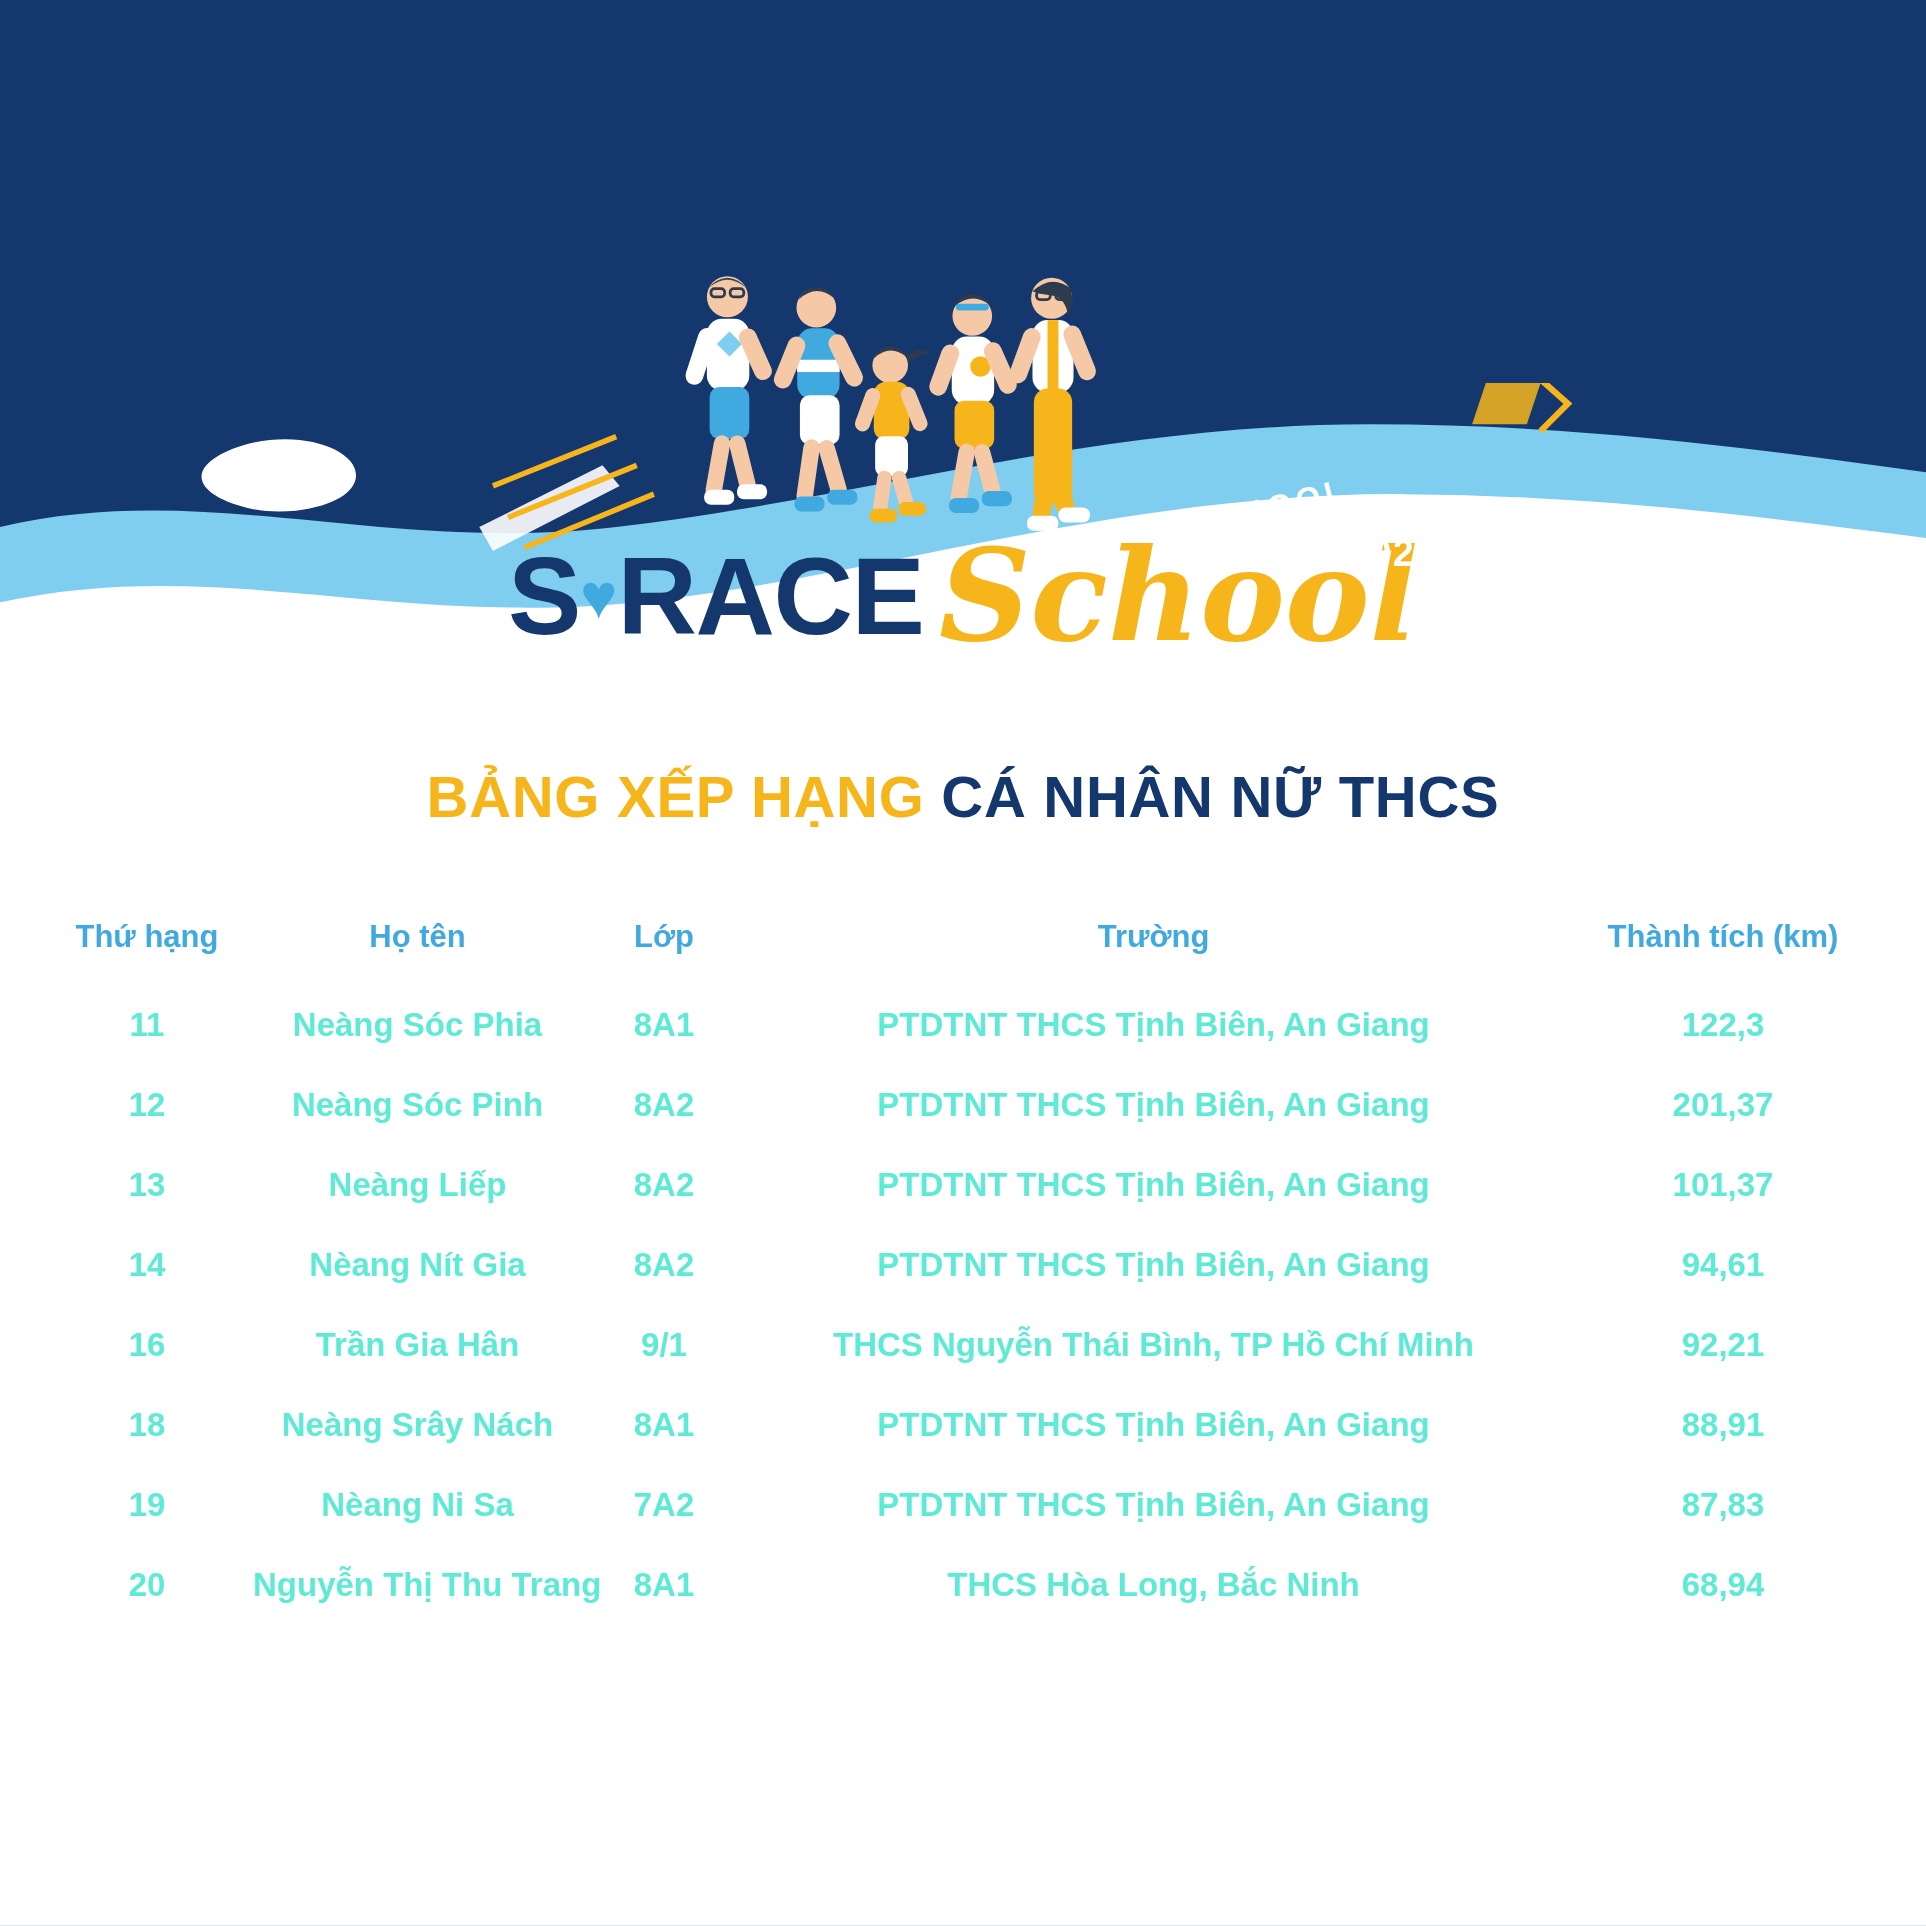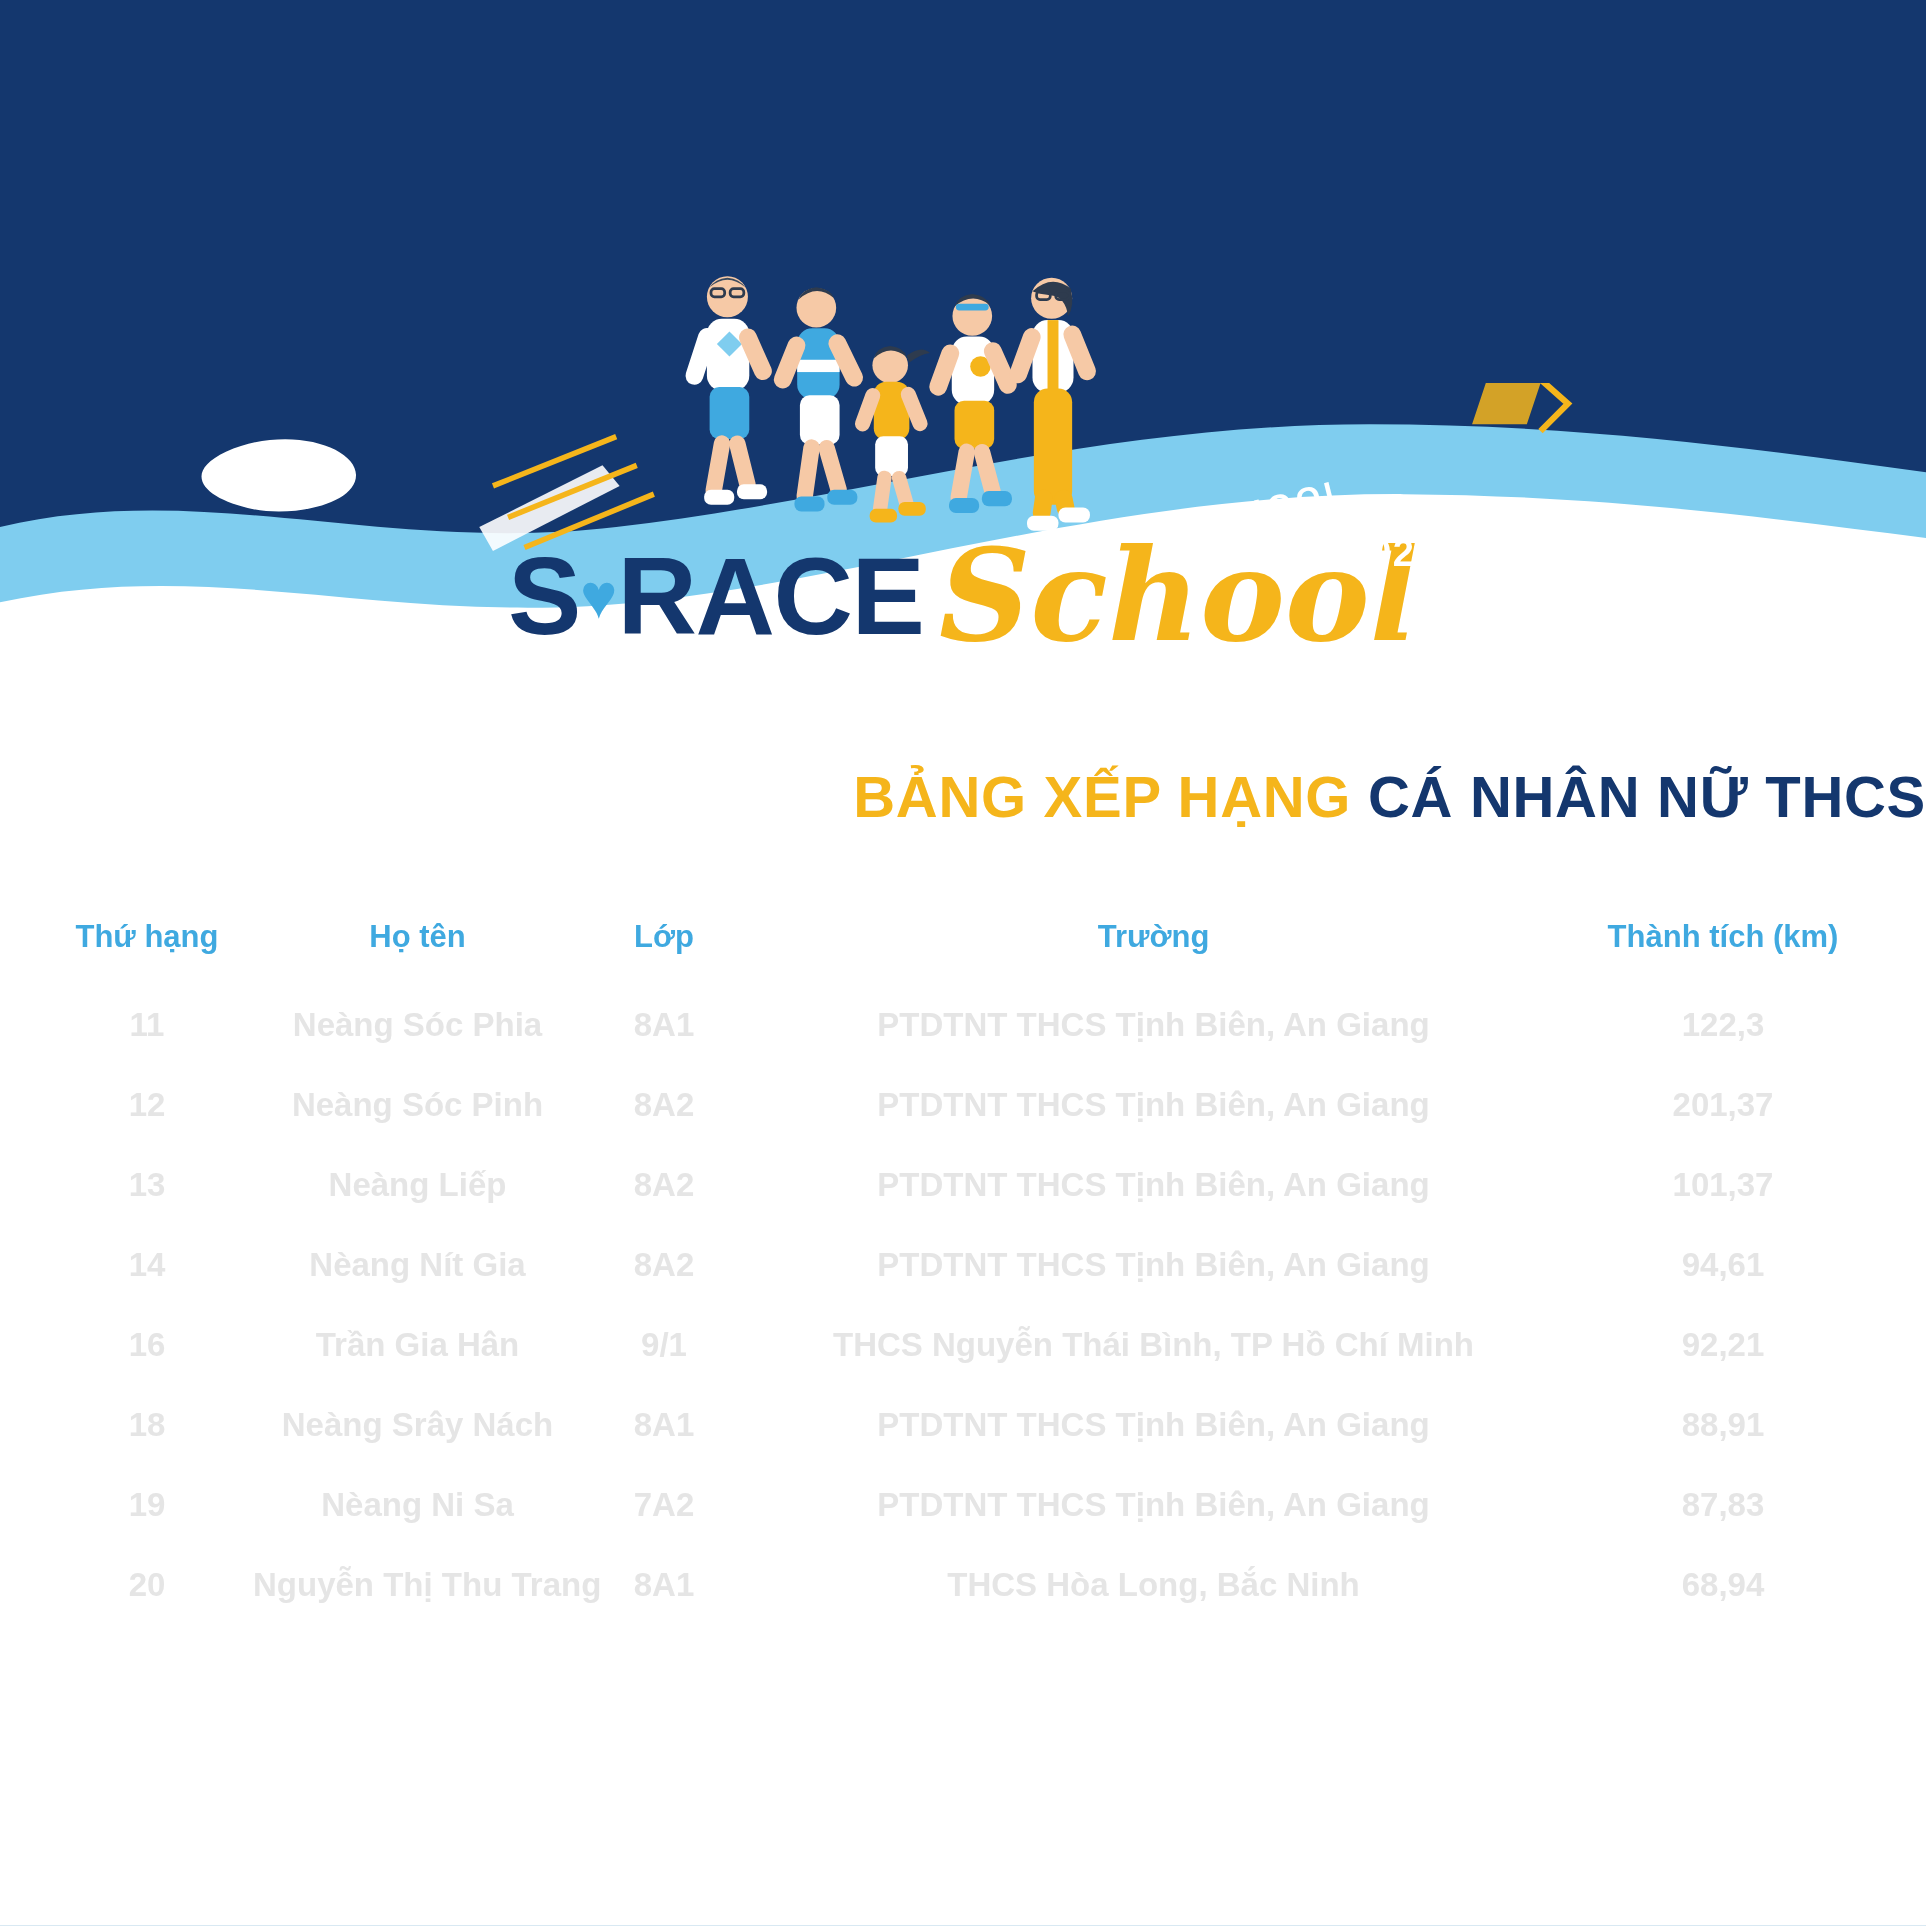--- a/index.html
+++ b/index.html
@@ -210,21 +210,21 @@
     font-weight: bold;
     color: #FFFFFF;
     letter-spacing: 1.4px;
   }
 
   
   .headline {
     position: absolute;
     left: 0; top: 763px;
     width: 1926px;
-    text-align: right;
+    text-align: center;
     font-size: 58px;
     font-weight: bold;
     letter-spacing: 0.7px;
     z-index: 6;
   }
   .headline .hl-yellow { color: #F5B51B; }
   .headline .hl-blue   { color: #14376E; }
 
   
   .board {
@@ -241,21 +241,21 @@
     table-layout: fixed;
   }
   table.rank th {
     color: #3FA9E0;
     font-size: 31px;
     font-weight: bold;
     padding: 6.8px 0 30px 0;
     text-align: center;
   }
   table.rank td {
-    color: #e5e5e5;
+    color: #5eead4;
     font-size: 33px;
     font-weight: bold;
     text-align: center;
     padding: 21px 0;
     white-space: nowrap;
   }
   col.c-rank   { width: 212px; }
   col.c-name   { width: 329px; }
   col.c-class  { width: 164px; }
   col.c-school { width: 815px; }

